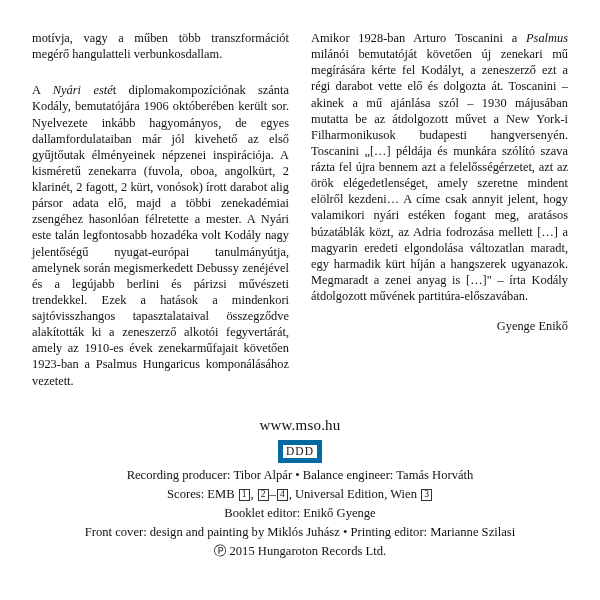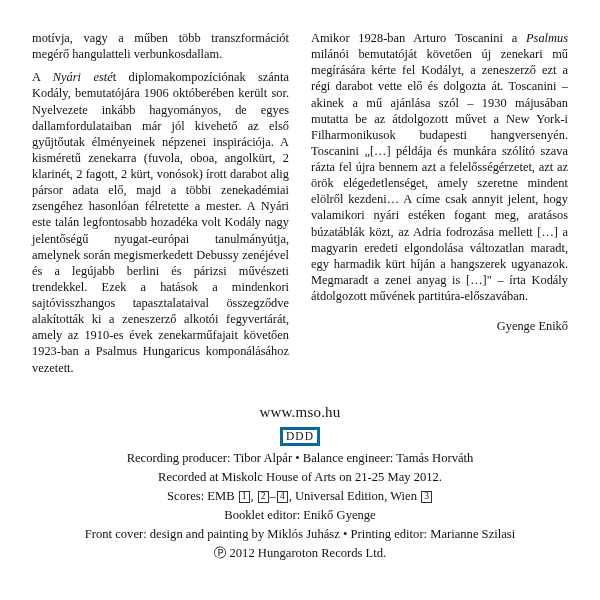--- a/index.html
+++ b/index.html
@@ -31,21 +31,21 @@
     font-size: 12.4px;
     line-height: 1.30;
     text-align: justify;
     text-justify: inter-word;
     hyphens: manual;
   }
   .col p {
     margin: 0 0 0 0;
   }
   .col p + p {
-    margin-top: 7px;
+    margin-top: 20px;
   }
   em {
     font-style: italic;
   }
   .signature {
     margin-top: 14px;
     text-align: right;
     font-size: 12.4px;
   }
   .credits {
@@ -54,21 +54,21 @@
     font-size: 12.6px;
     line-height: 1.42;
   }
   .website {
     font-size: 15px;
     margin-bottom: 4px;
     letter-spacing: 0.2px;
   }
   .ddd {
     display: inline-block;
-    border: 3px solid #0369a1;
+    border: 5px solid #0369a1;
     padding: 0px 3px 0px 3px;
     font-size: 11.5px;
     letter-spacing: 1px;
     line-height: 1.15;
     margin-bottom: 3px;
   }
   .credit-line {
     margin: 1px 0;
   }
   .boxnum {
@@ -105,26 +105,25 @@
       <p><span>Amikor 1928-ban Arturo Toscanini a </span><em>Psalmus</em><span> milánói bemutatóját követően új zenekari mű megírására kérte fel Kodályt, a zeneszerző ezt a régi darabot vette elő és dolgozta át. Toscanini – akinek a mű ajánlása szól – 1930 májusában mutatta be az átdolgozott művet a New York-i Filharmonikusok budapesti hangversenyén. Toscanini „[…] példája és munkára szólító szava rázta fel újra bennem azt a felelősségérzetet, azt az örök elégedetlenséget, amely szeretne mindent elölről kezdeni… A címe csak annyit jelent, hogy valamikori nyári estéken fogant meg, aratásos búzatáblák közt, az Adria fodrozása mellett […] a magyarin eredeti elgondolása változatlan maradt, egy harmadik kürt híján a hangszerek ugyanazok. Megmaradt a zenei anyag is […]" – írta Kodály átdolgozott művének partitúra-előszavában.</span></p>
       <div class="signature">Gyenge Enikő</div>
     </div>
 
   </div>
 
   <div class="credits">
     <div class="website">www.mso.hu</div>
     <div><span class="ddd">DDD</span></div>
     <div class="credit-line">Recording producer: Tibor Alpár • Balance engineer: Tamás Horváth</div>
-    <div class="credit-line">Recorded at Miskolc House of Arts on 21-25 May 2012.</div>
     <div class="credit-line">
       <span>Scores: EMB</span>
       <span class="boxnum">1</span><span>,</span>
       <span class="boxnum">2</span><span>–</span><span class="boxnum">4</span><span>, Universal Edition, Wien</span>
       <span class="boxnum">3</span>
     </div>
     <div class="credit-line">Booklet editor: Enikő Gyenge</div>
     <div class="credit-line">Front cover: design and painting by Miklós Juhász • Printing editor: Marianne Szilasi</div>
-    <div class="credit-line">Ⓟ 2012 Hungaroton Records Ltd.</div>
+    <div class="credit-line">Ⓟ 2015 Hungaroton Records Ltd.</div>
   </div>
 
 
 </div>
 
 </body></html>

